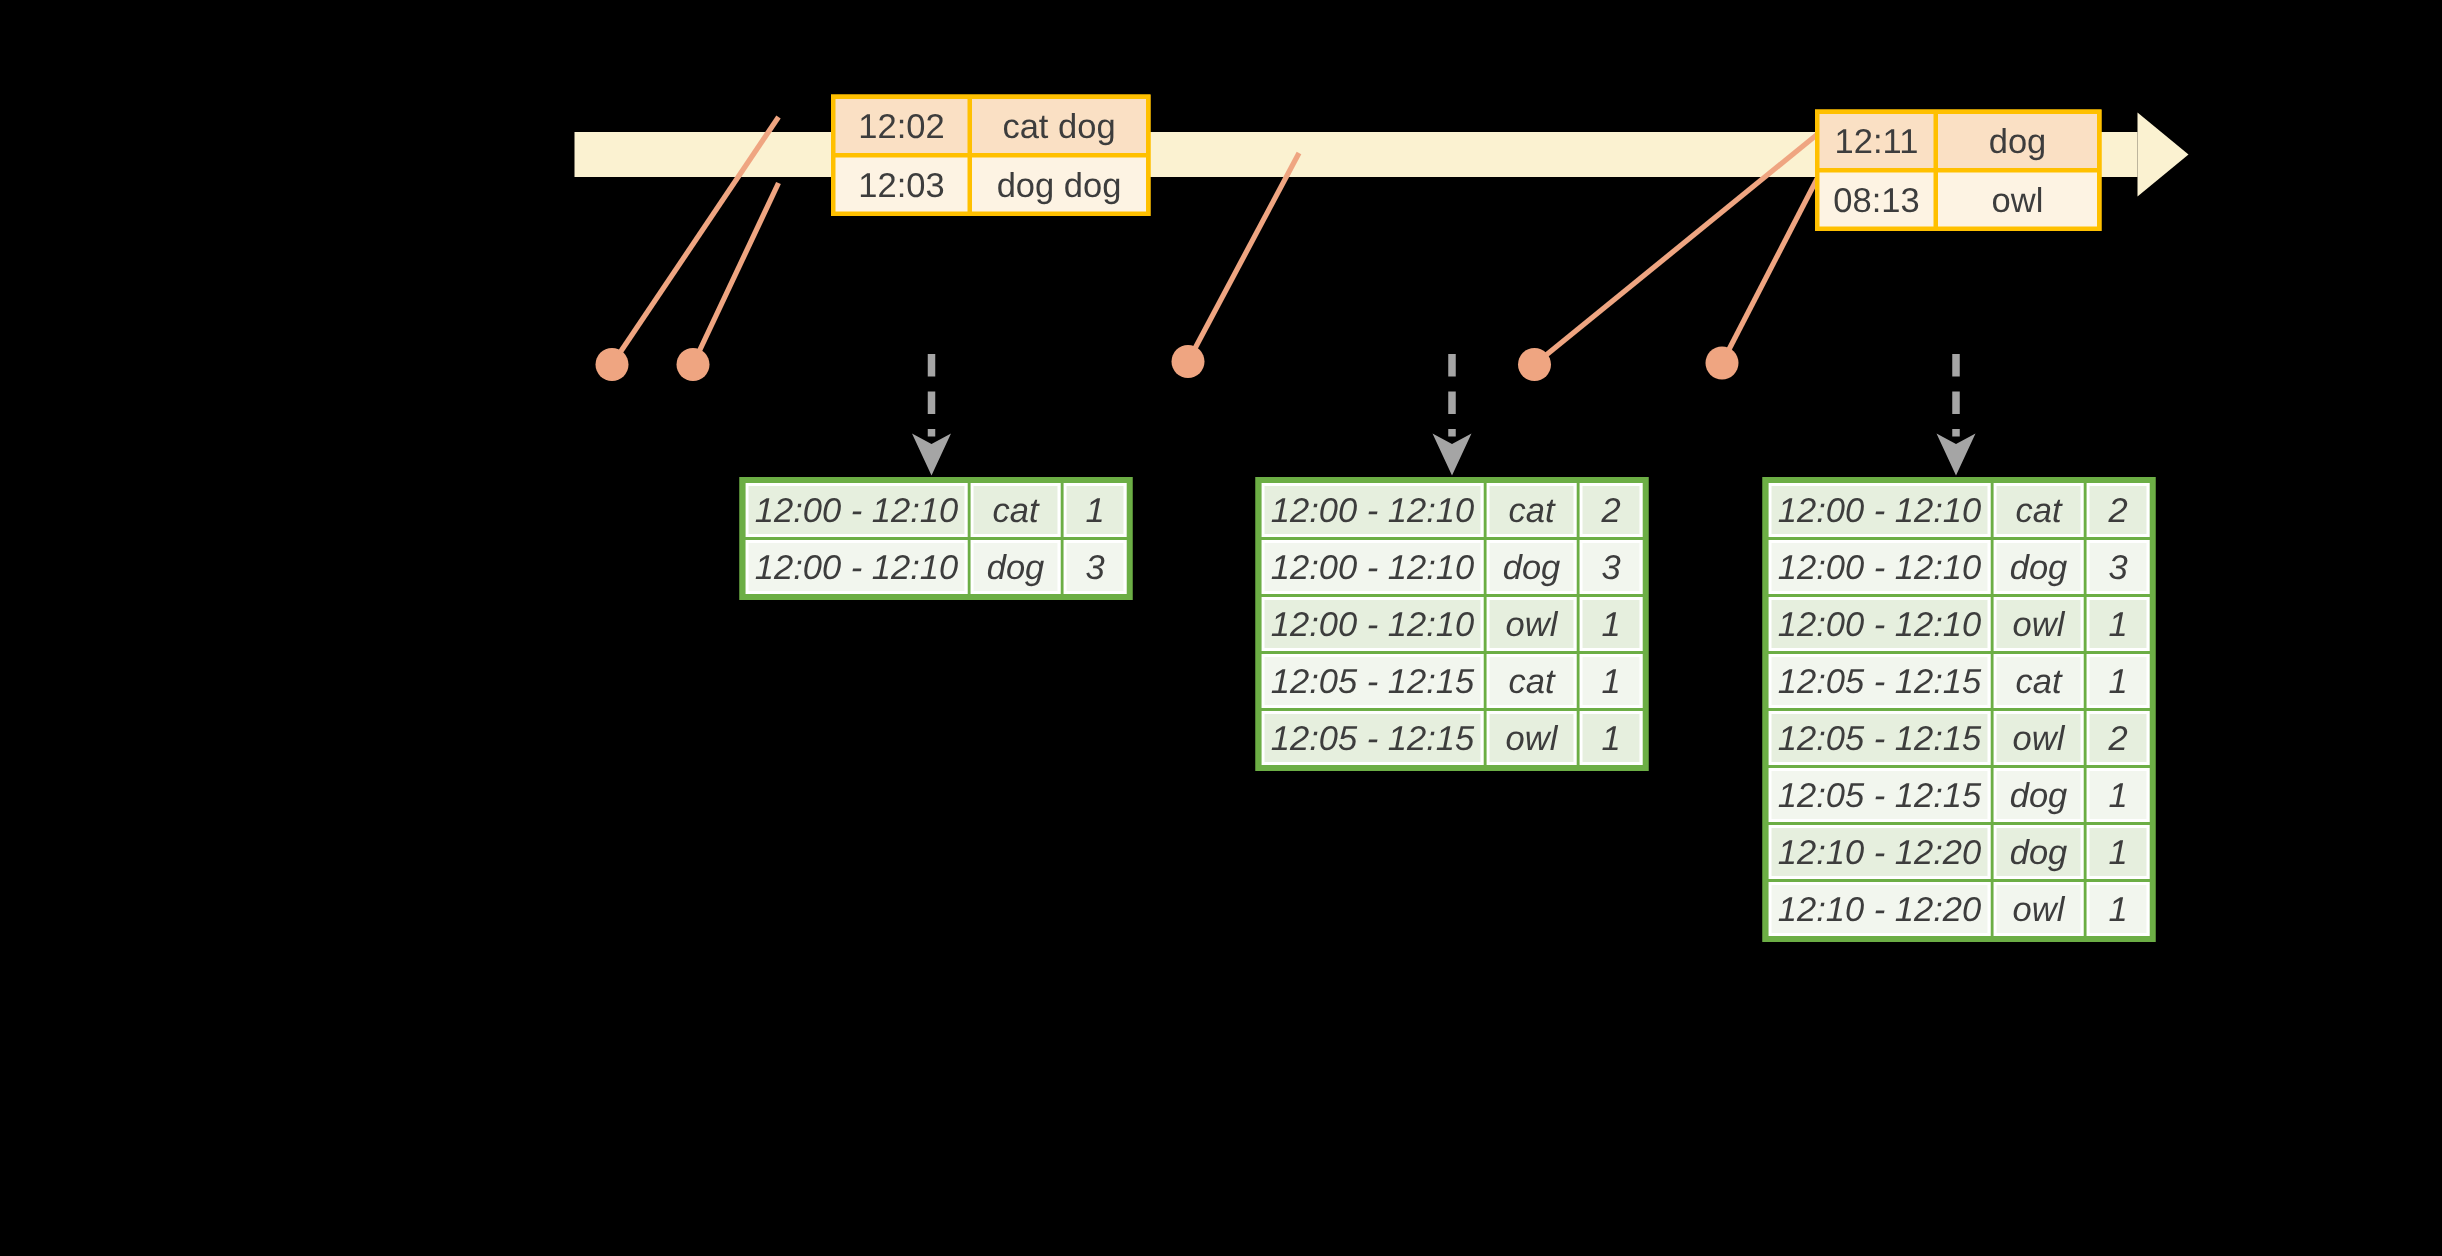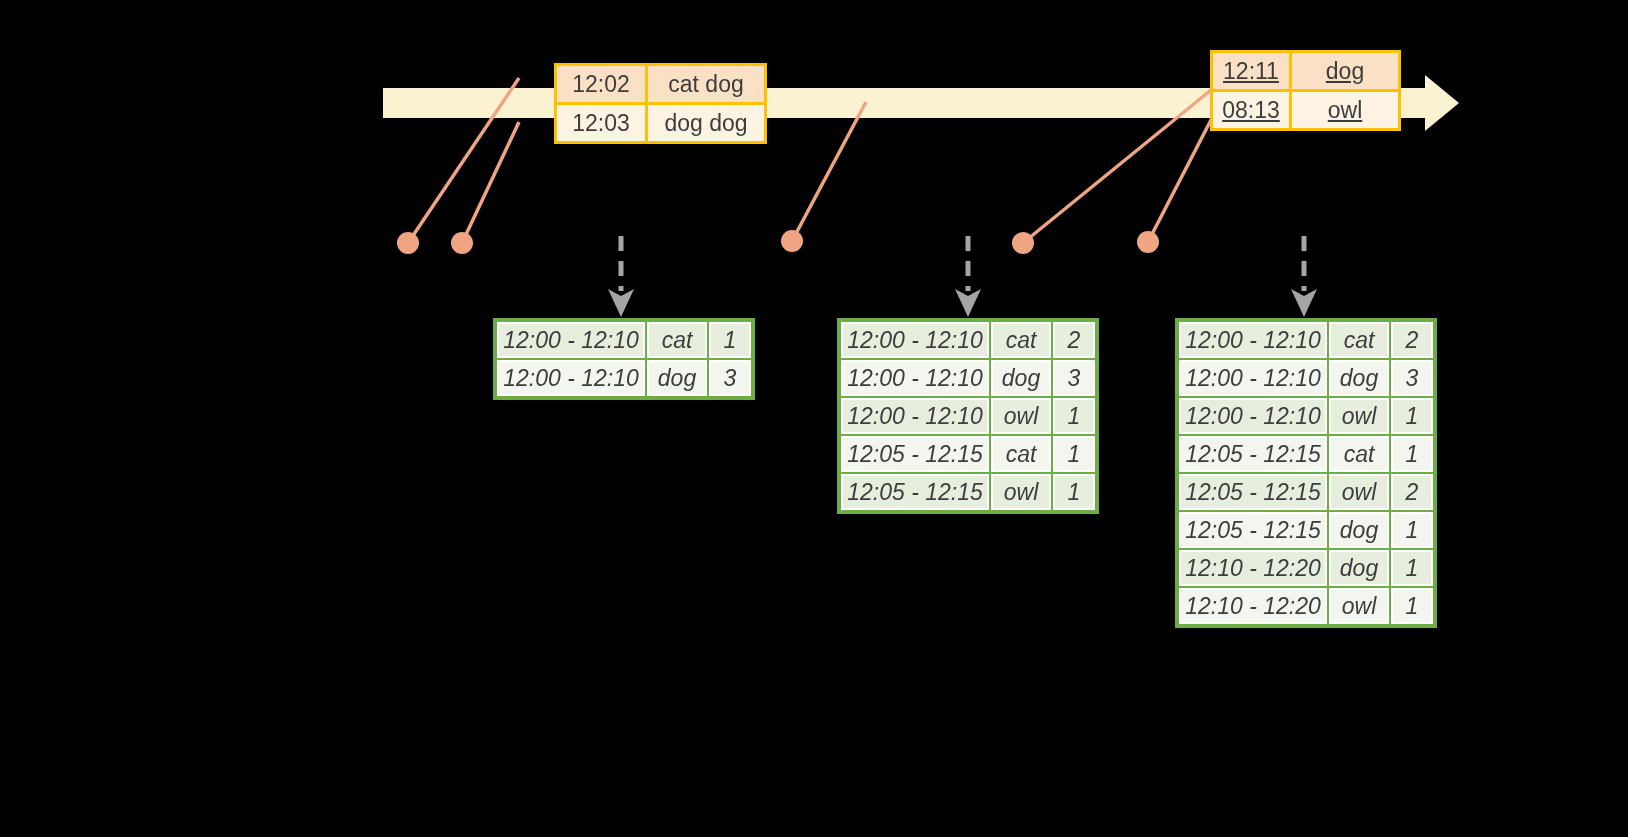--- a/index.html
+++ b/index.html
@@ -77,21 +77,21 @@
   </svg>
 
   <div class="tbl et" style="left:518px;top:63px;grid-template-columns:88px 116px;margin-left:36px;">
       <div class="cell col-time">12:02</div>
       <div class="cell col-words">cat dog</div>
       <div class="cell col-time alt">12:03</div>
       <div class="cell col-words alt">dog dog</div>
     </div>
 
 
-  <div class="tbl et" style="left:1210px;top:50px;grid-template-columns:76px 106px;text-decoration:underline;">
+  <div class="tbl et" style="left:1210px;top:73px;grid-template-columns:76px 106px;">
       <div class="cell col-time">12:11</div>
       <div class="cell col-words">dog</div>
       <div class="cell col-time alt">08:13</div>
       <div class="cell col-words alt">owl</div>
     </div>
 
   <div class="tbl gt" style="left:493px;top:318px;grid-template-columns:148px 60px 42px;">
       <div class="cell col-window">12:00 - 12:10</div>
       <div class="cell col-word">cat</div>
       <div class="cell col-count">1</div>

